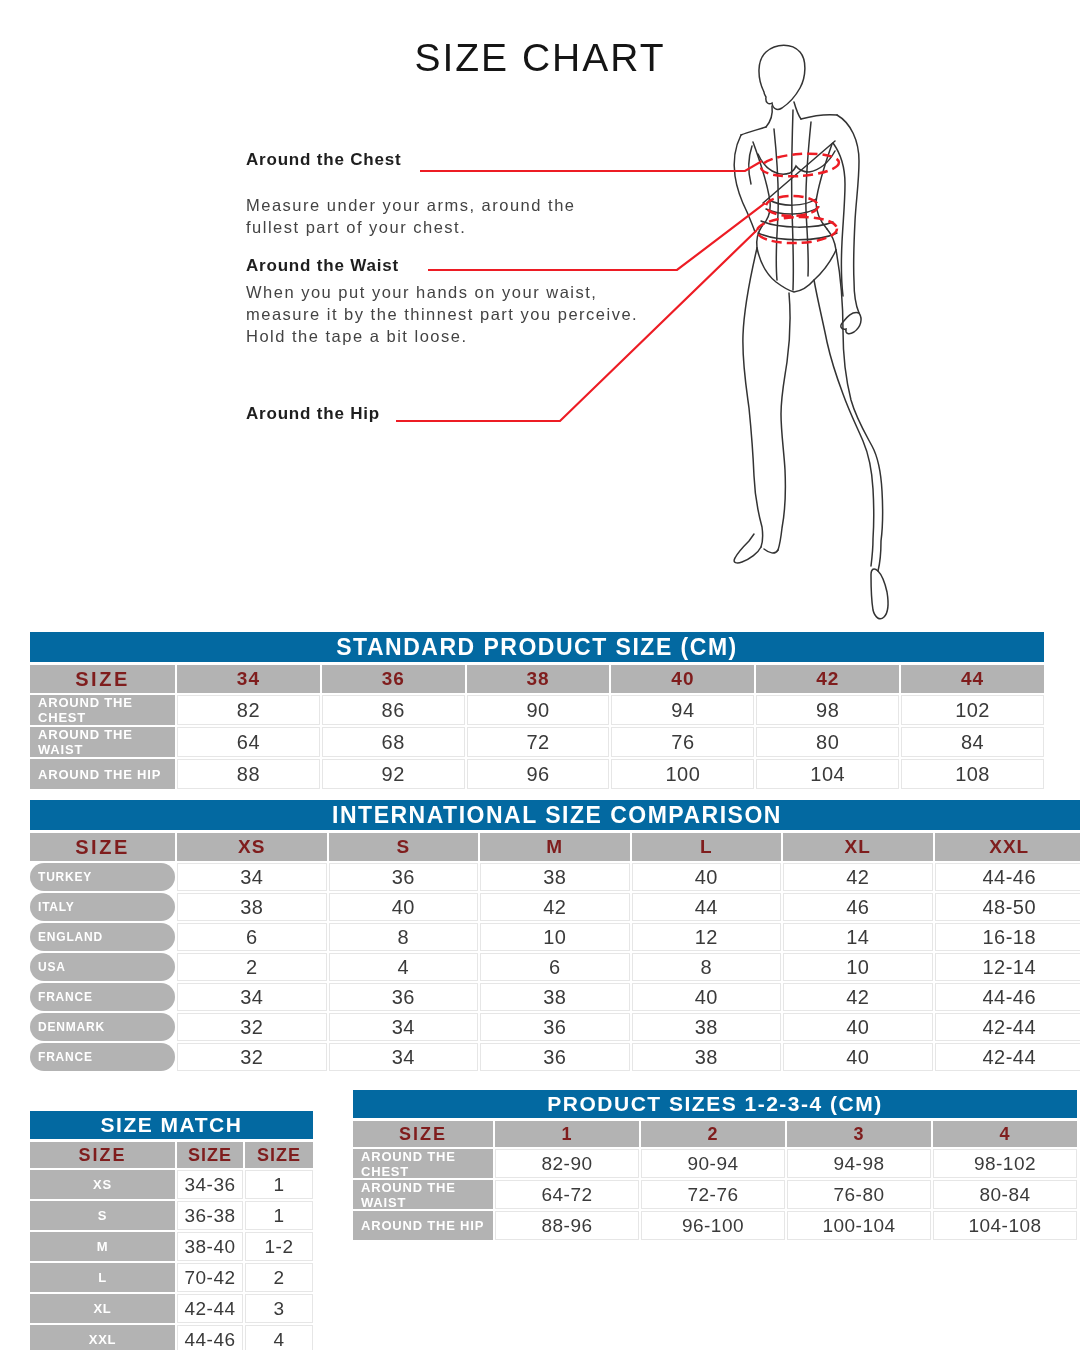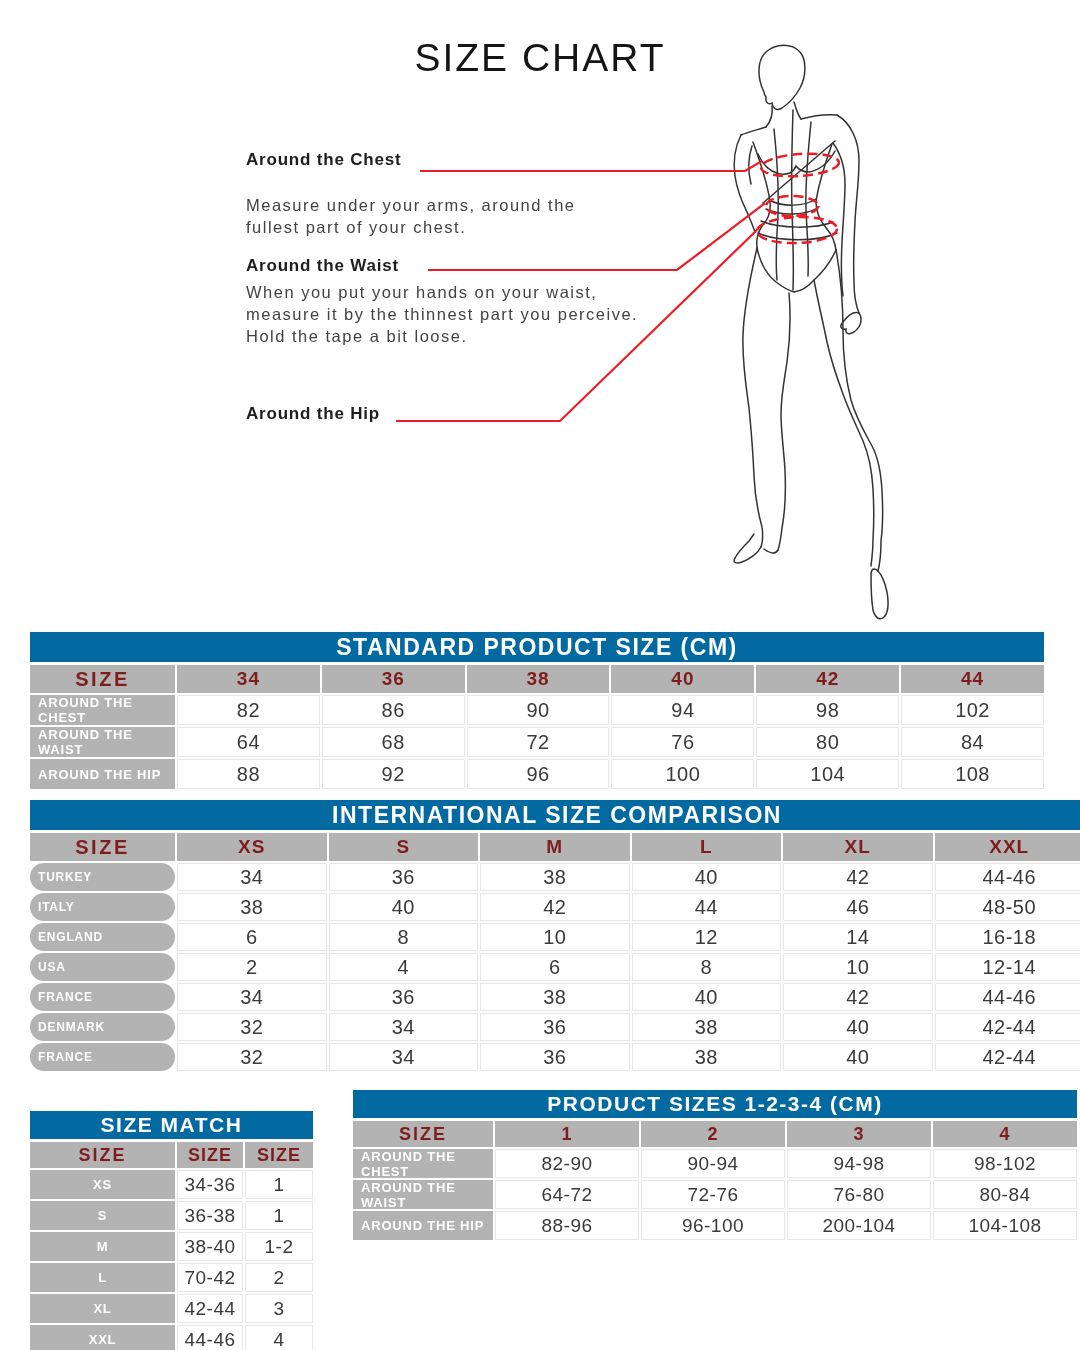--- a/index.html
+++ b/index.html
@@ -261,18 +261,18 @@
         <div class="dc">94-98</div>
         <div class="dc">98-102</div>
         <div class="lc">AROUND THE WAIST</div>
         <div class="dc">64-72</div>
         <div class="dc">72-76</div>
         <div class="dc">76-80</div>
         <div class="dc">80-84</div>
         <div class="lc">AROUND THE HIP</div>
         <div class="dc">88-96</div>
         <div class="dc">96-100</div>
-        <div class="dc">200-104</div>
+        <div class="dc">100-104</div>
         <div class="dc">104-108</div>
       </div>
     </section>
 
 </div>
 
 </body></html>

